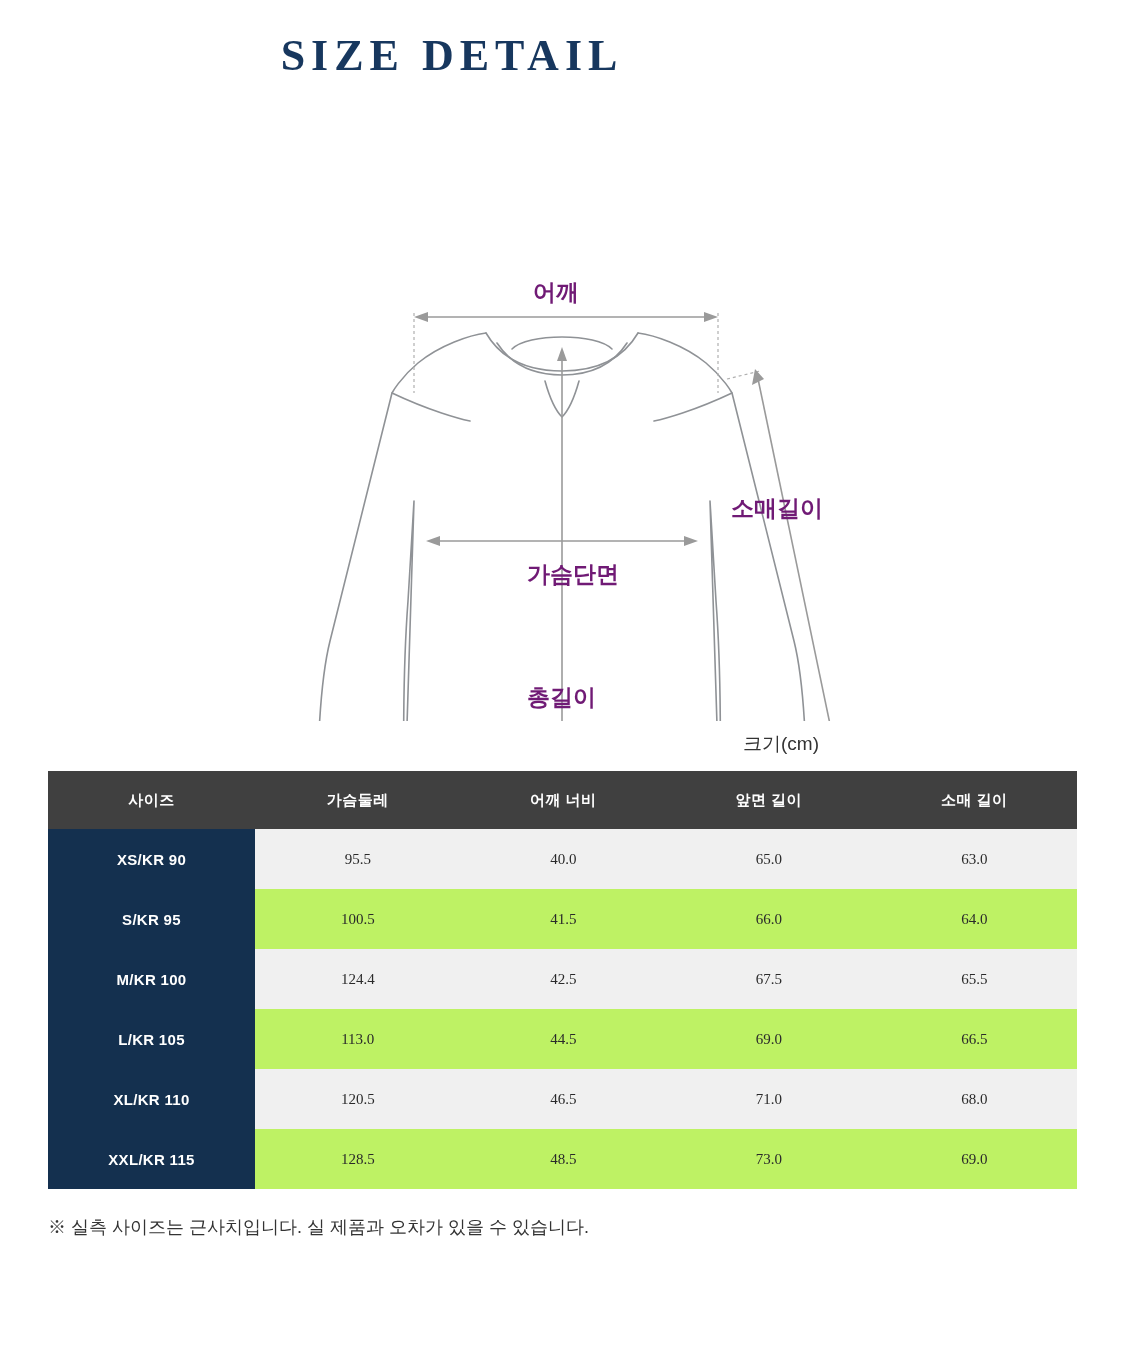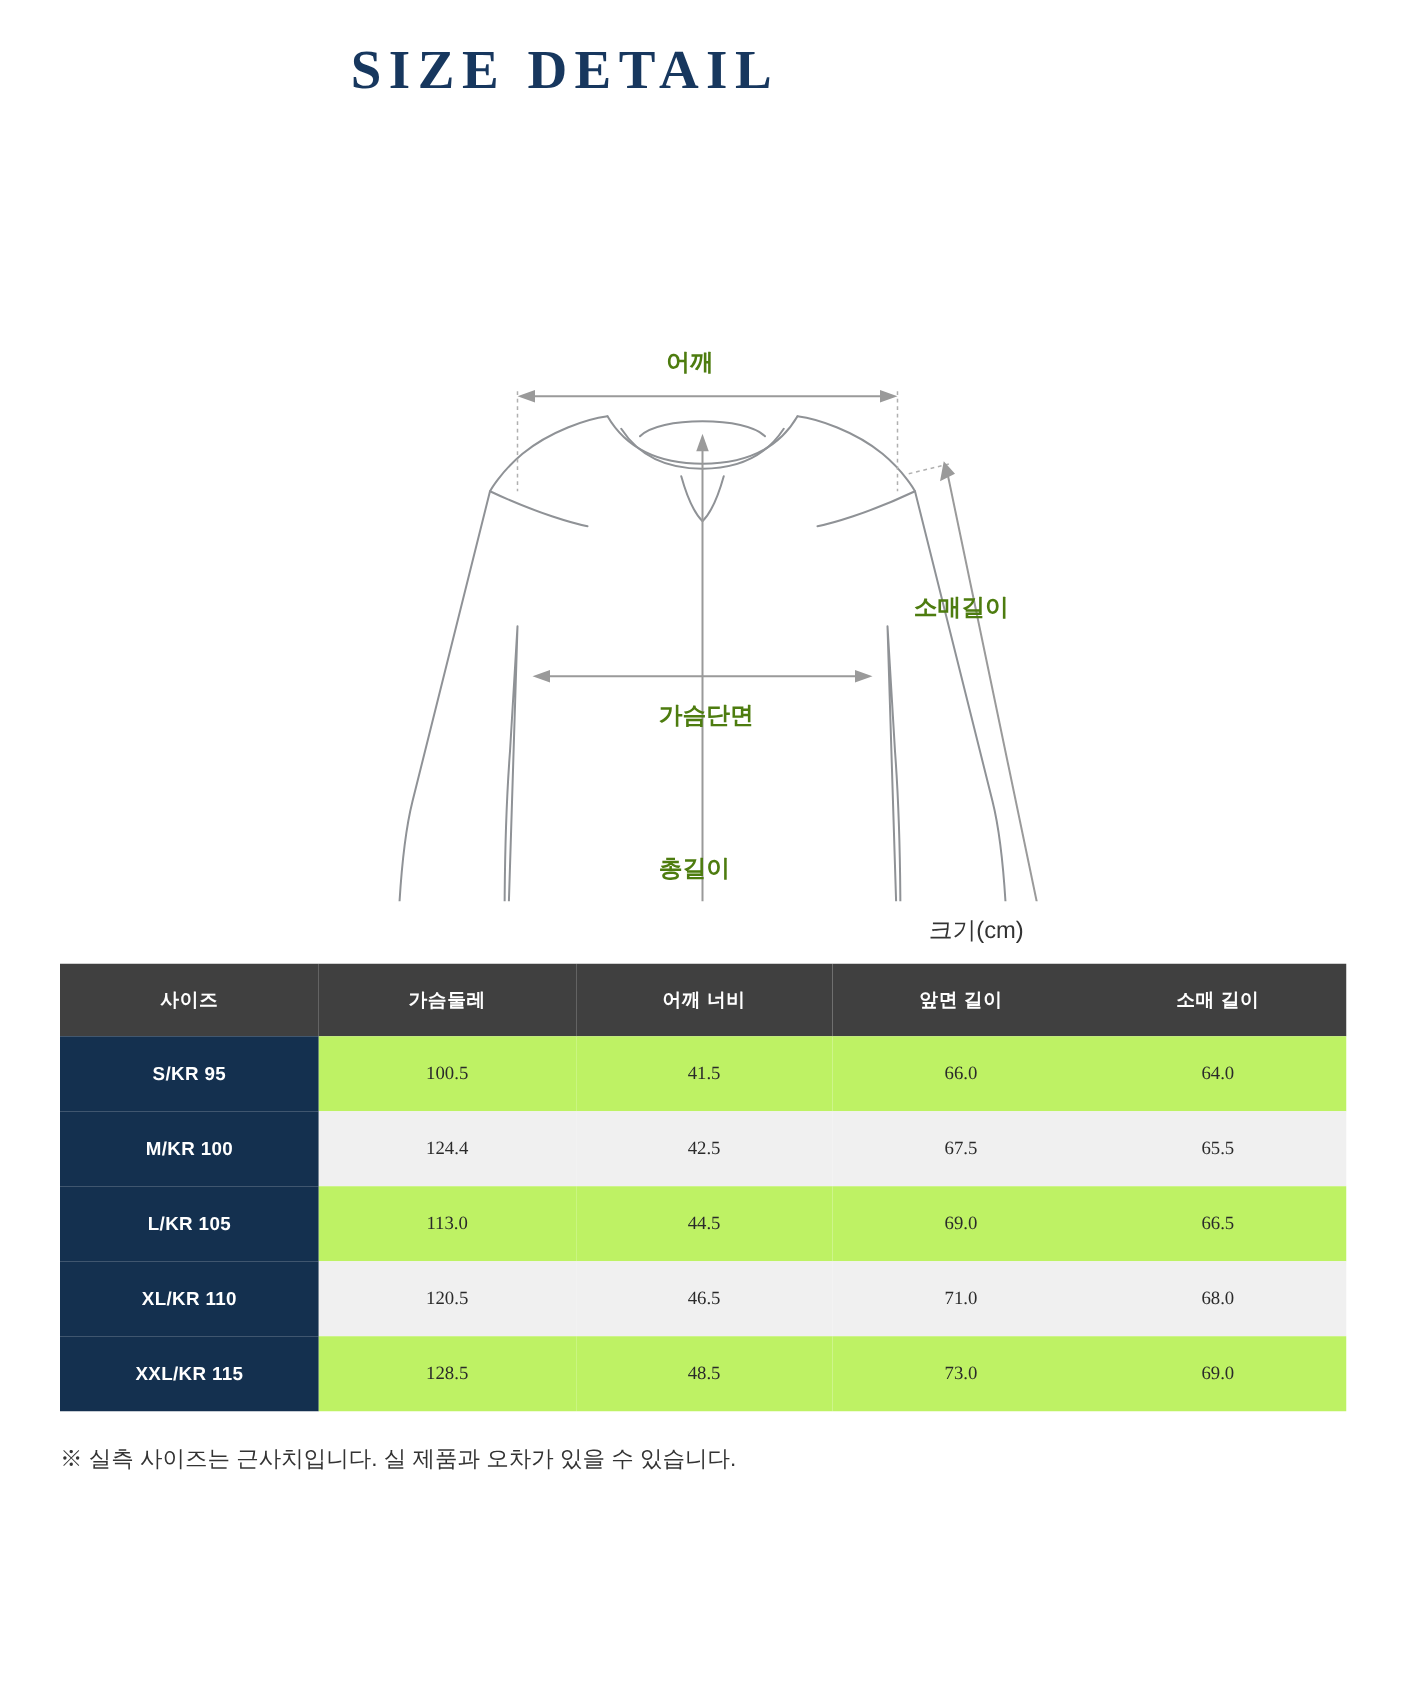--- a/index.html
+++ b/index.html
@@ -39,27 +39,27 @@
     width: 1125px;
     height: 640px;
   }
   .illus-wrap svg {
     position: absolute;
     top: 0;
     left: 0;
   }
   .dim-label {
     position: absolute;
-    font-size: 19px;
-    font-weight: 700;
-    color: #4d7c0f;
+    font-size: 23px;
+    font-weight: 700;
+    color: #701a75;
     white-space: nowrap;
   }
   .lbl-shoulder { left: 533px; top: 196px; }
-  .lbl-sleeve   { left: 731px; top: 392px; }
+  .lbl-sleeve   { left: 731px; top: 412px; }
   .lbl-chest    { left: 527px; top: 478px; }
   .lbl-total    { left: 527px; top: 601px; }
 
   
   .unit-note {
     text-align: right;
     font-size: 19px;
     color: #333;
     padding-right: 85px;
     margin-top: 10px;
@@ -211,20 +211,27 @@
       <thead>
         <tr>
           <th class="col-size">사이즈</th>
           <th>가슴둘레</th>
           <th>어깨 너비</th>
           <th>앞면 길이</th>
           <th>소매 길이</th>
         </tr>
       </thead>
       <tbody>
+        <tr class="odd">
+          <th class="rowhead">XS/KR 90</th>
+          <td>95.5</td>
+          <td>40.0</td>
+          <td>65.0</td>
+          <td>63.0</td>
+        </tr>
         <tr class="even">
           <th class="rowhead">S/KR 95</th>
           <td>100.5</td>
           <td>41.5</td>
           <td>66.0</td>
           <td>64.0</td>
         </tr>
         <tr class="odd">
           <th class="rowhead">M/KR 100</th>
           <td>124.4</td>

